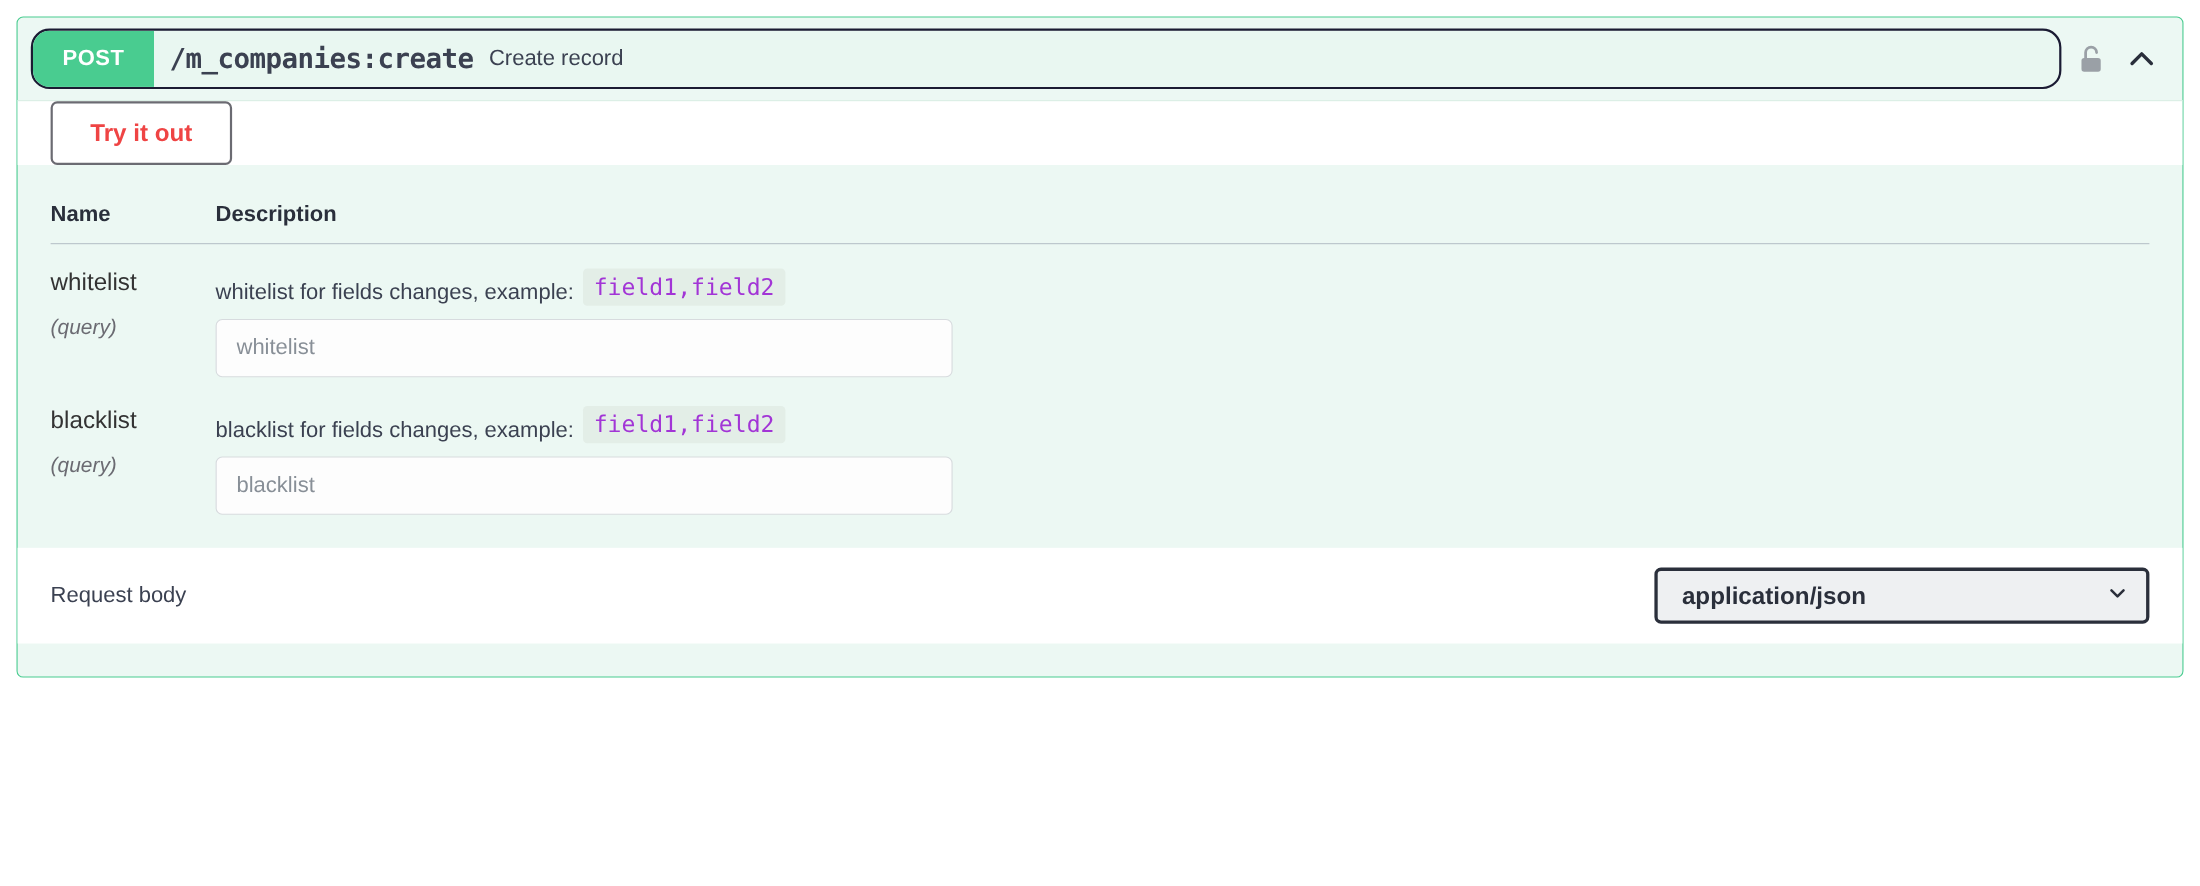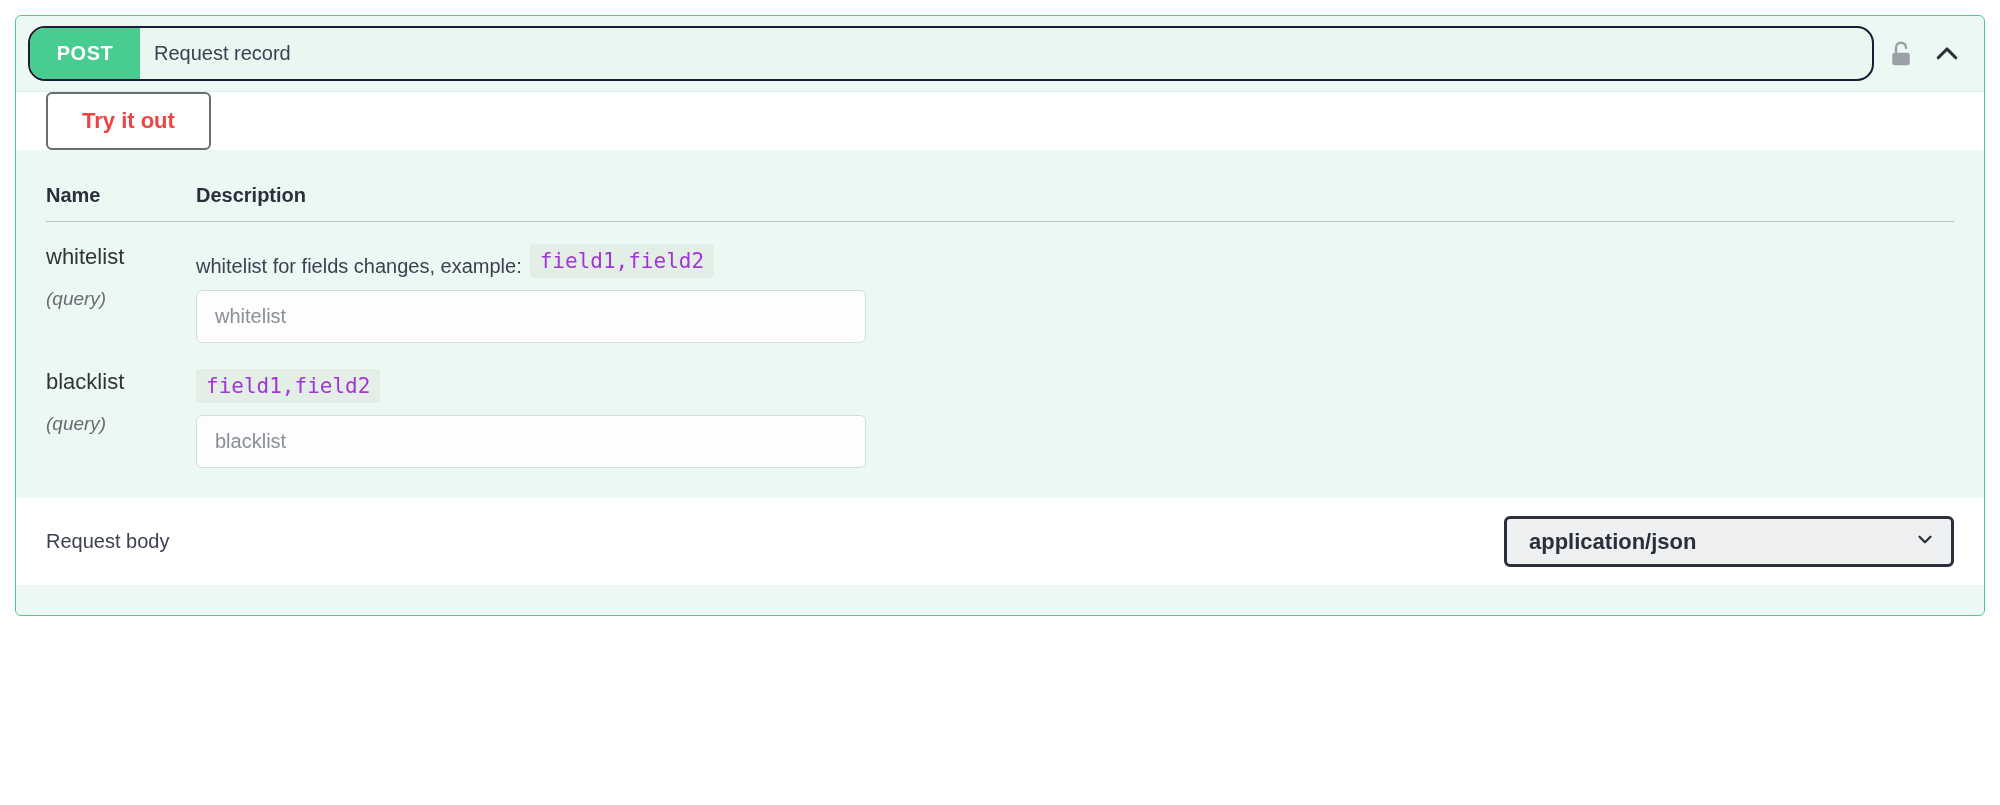--- a/index.html
+++ b/index.html
@@ -192,21 +192,22 @@
   }
 </style>
 </head>
 <body>
 
 <div class="operation">
 
   <div class="op-header">
     <div class="op-summary">
       <span class="method-badge">POST</span>
-      <span class="op-desc">Request record</span>
+      <span class="path">/m_companies:create</span>
+      <span class="op-desc">Create record</span>
     </div>
     <div class="header-icons">
       <span class="lock-icon">
         <svg width="26" height="30" viewBox="0 0 20 24" fill="none" stroke="#9aa0a6" stroke-width="2" stroke-linecap="round" stroke-linejoin="round">
           <rect x="3" y="11" width="14" height="10" rx="2" fill="#9aa0a6" stroke="none"></rect>
           <path d="M6 11 V7 a4 4 0 0 1 8 0"></path>
         </svg>
       </span>
       <span class="chevron-icon">
         <svg width="30" height="30" viewBox="0 0 24 24" fill="none" stroke="#2a2f3b" stroke-width="2.5" stroke-linecap="round" stroke-linejoin="round">
@@ -240,20 +241,21 @@
       </div>
     </div>
 
     <div class="param-row" style="margin-bottom:4px;">
       <div>
         <div class="param-name">blacklist</div>
         <div class="param-in">(query)</div>
       </div>
       <div>
         <div class="param-desc-line">
+          <span>blacklist for fields changes, example:</span>
           <span class="code-chip">field1,field2</span>
         </div>
         <input type="text" class="param-input" placeholder="blacklist" style="">
       </div>
     </div>
   </div>
 
   <div class="request-body-bar">
     <span class="request-body-title">Request body</span>
     <div class="content-select-wrap">

